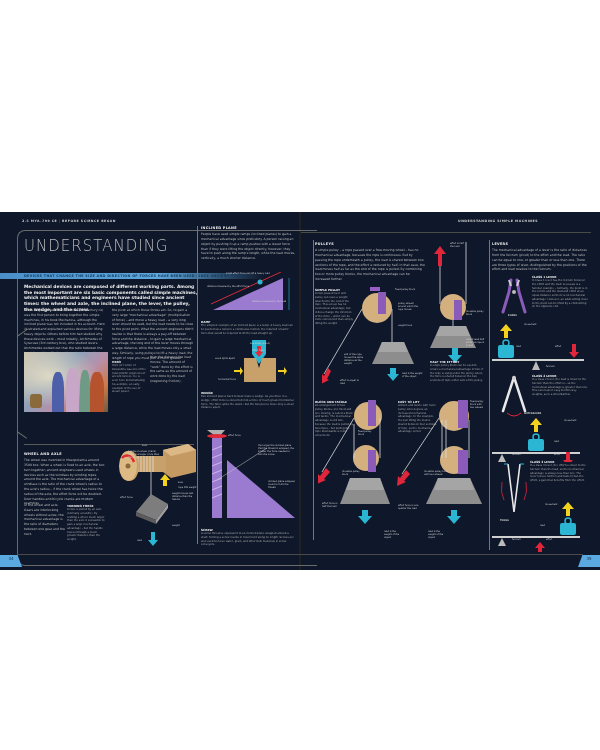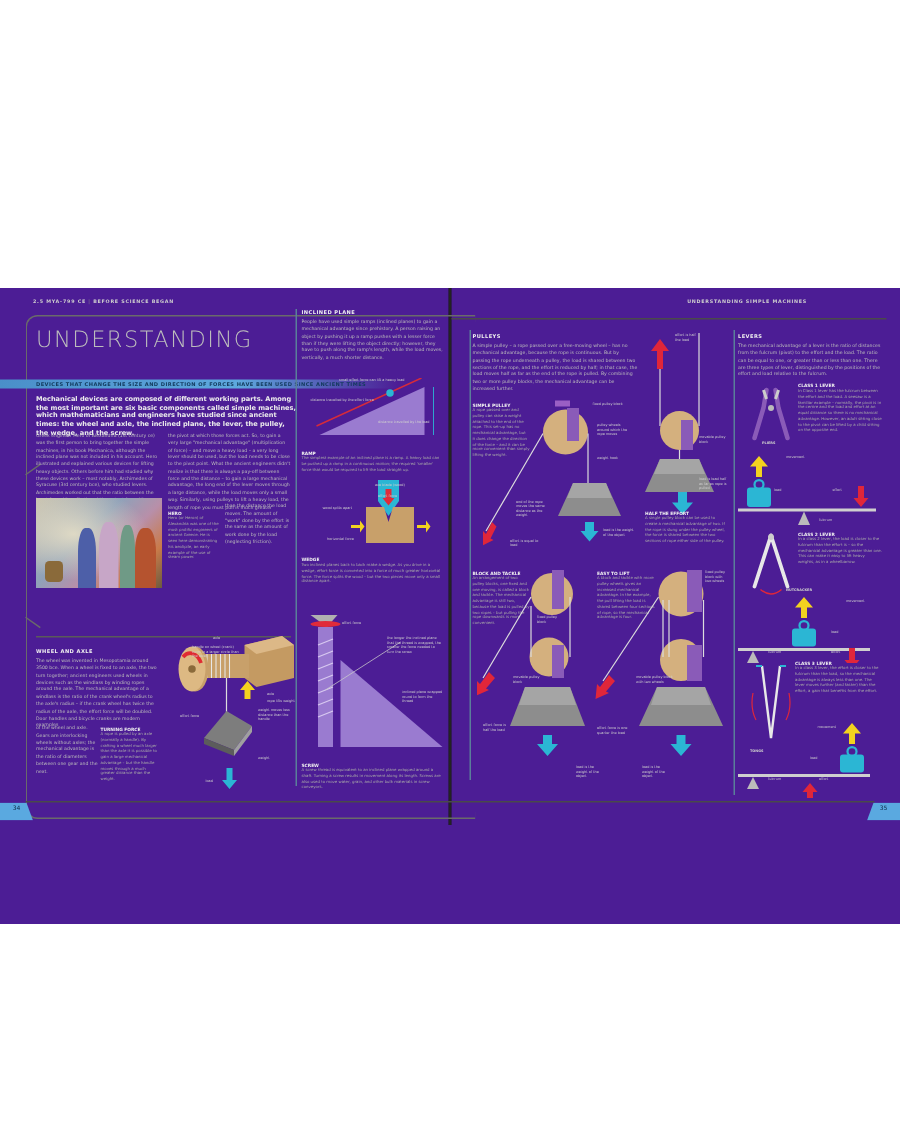--- a/index.html
+++ b/index.html
@@ -1,21 +1,21 @@
 <!DOCTYPE html>
 <html><head>
 <meta charset="utf-8">
 <style>
   * { box-sizing: border-box; margin: 0; padding: 0; }
   html, body { width: 600px; height: 750px; background: #ffffff; overflow: hidden; }
   body { font-family: "DejaVu Sans", sans-serif; position: relative; }
 
   .spread {
-    position: absolute; left: 0; top: 192px; width: 600px; height: 424px;
-    background: #4c1d95; overflow: hidden;
+    position: absolute; left: 0; top: 212px; width: 600px; height: 358px;
+    background: #0f172a; overflow: hidden;
   }
   .runhead { position: absolute; top: 7px; font-size: 3.2px; letter-spacing: 0.5px; color: #cfcfcf; font-weight: bold; white-space: nowrap; }
   .runhead.left { left: 22px; }
   .runhead.right { right: 62px; }
   .runhead .muted { color: #8a8a8a; font-weight: normal; }
 
   .bracket {
     position: absolute; left: 17px; top: 18px; width: 300px; height: 336px;
     border: 1px solid #6a6a6a; border-right: none; border-radius: 8px 0 0 8px;
   }

